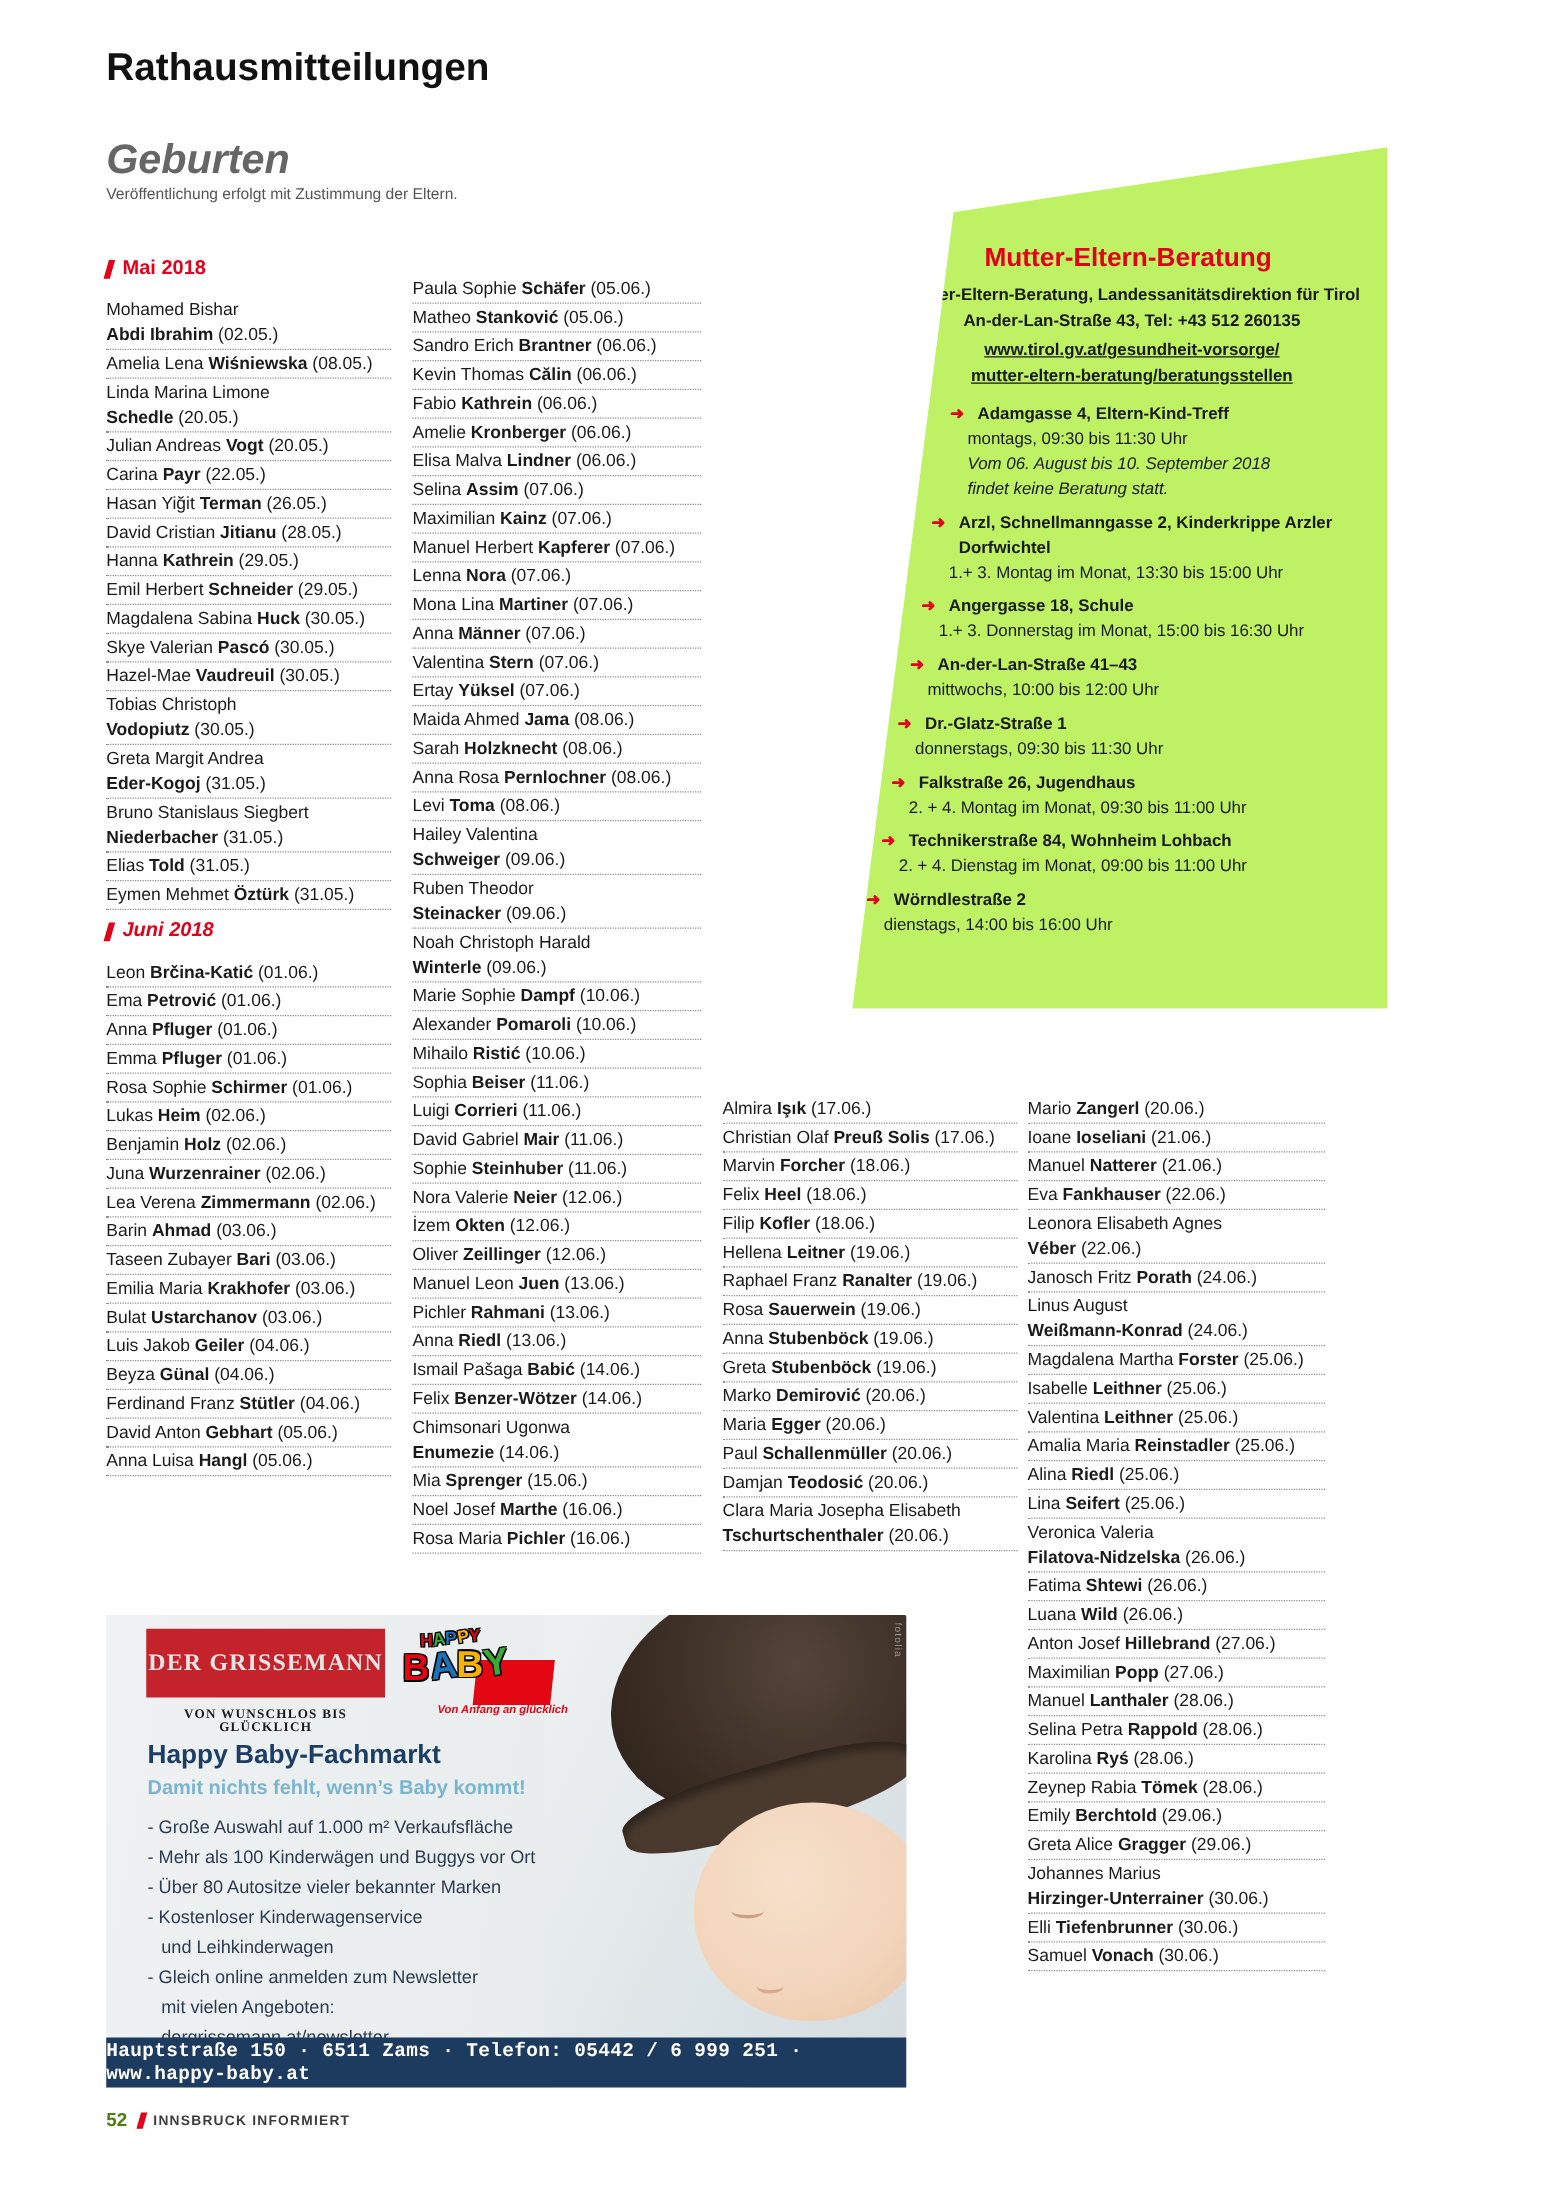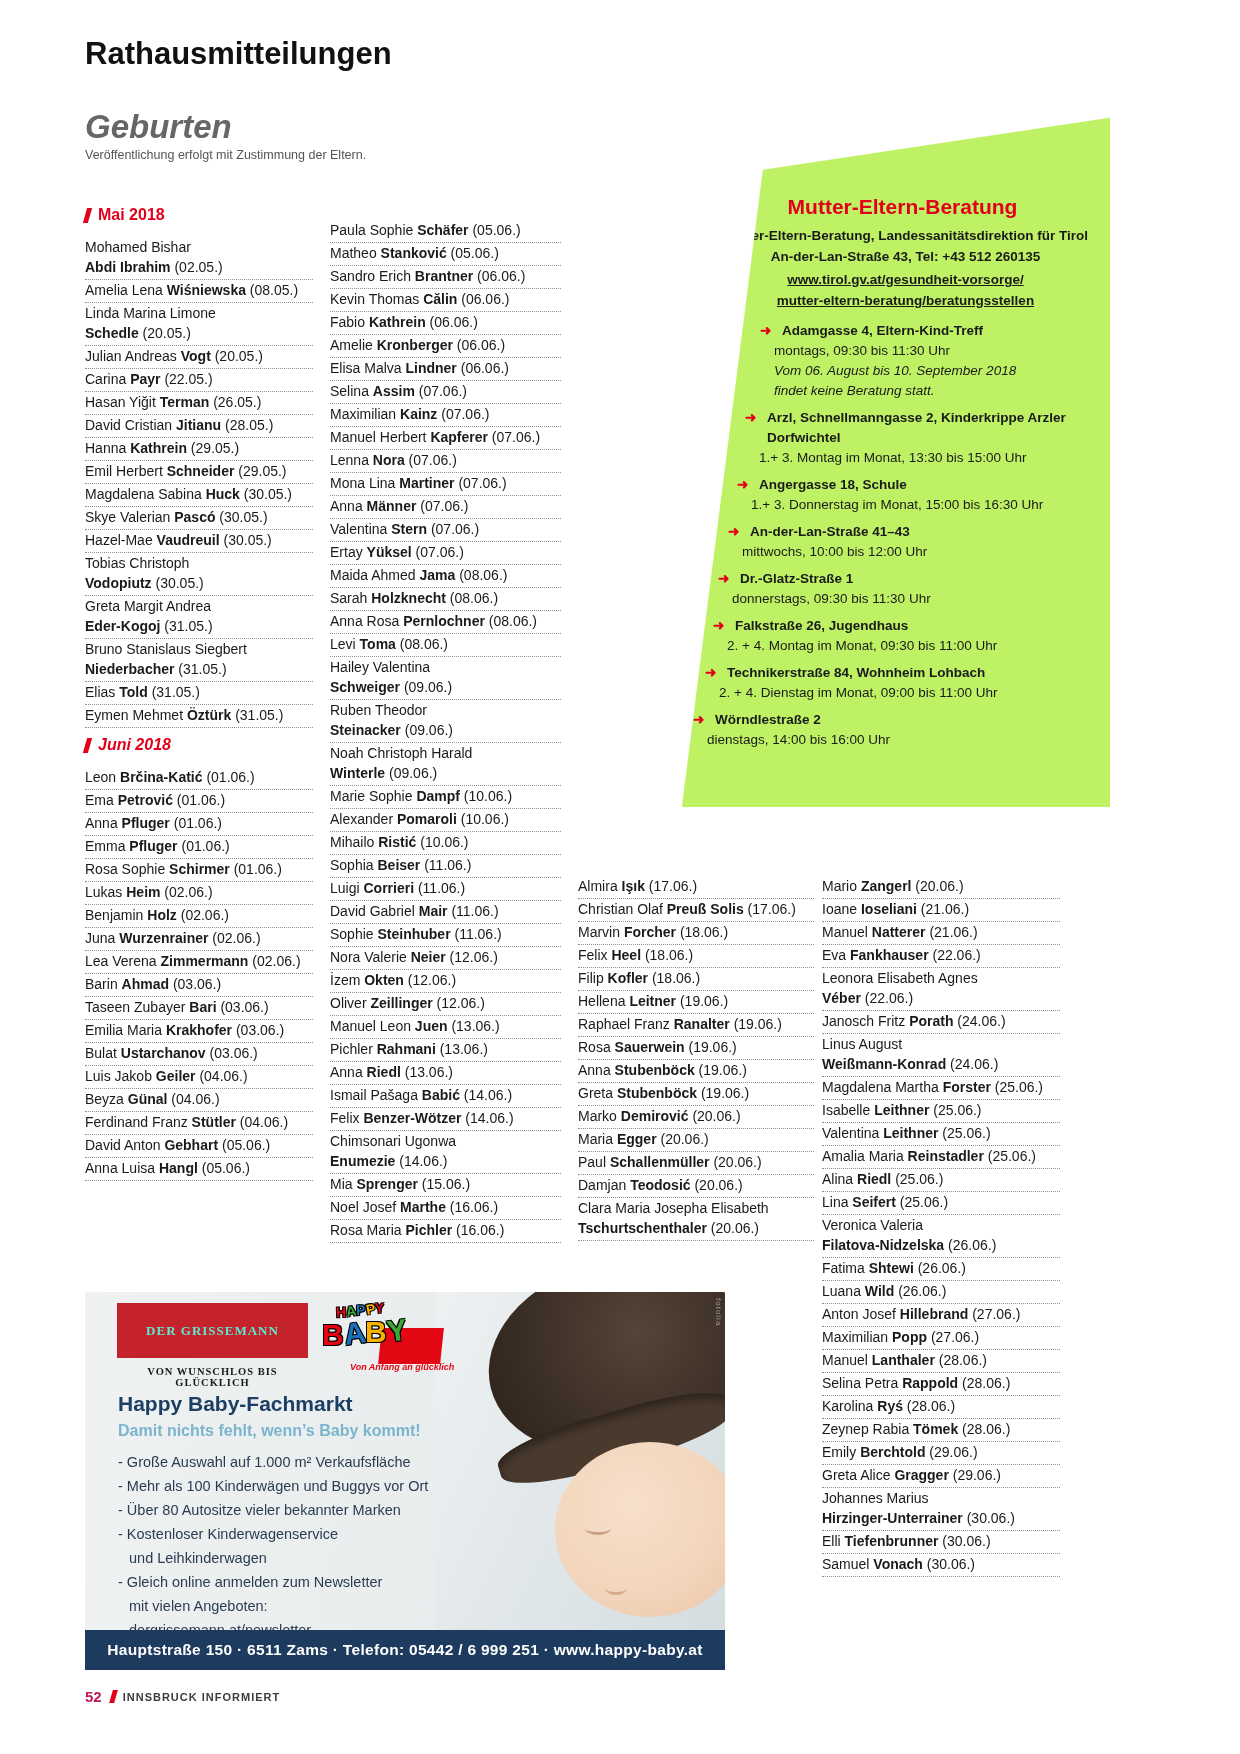--- a/index.html
+++ b/index.html
@@ -53,45 +53,45 @@
   .face{position:absolute;left:120px;top:150px;width:190px;height:175px;border-radius:50%;
        background:radial-gradient(circle at 40% 35%,#f7e0cb 0%,#f2d4ba 60%,#e8c3a6 100%);}
   .eye{position:absolute;left:150px;top:230px;width:26px;height:10px;border-bottom:3px solid #caa183;
        border-radius:50%;}
   .mouth{position:absolute;left:170px;top:290px;width:22px;height:10px;border-bottom:3px solid #d8a98c;
        border-radius:50%;}
   .photo-credit{position:absolute;right:2px;top:6px;writing-mode:vertical-rl;font-size:8px;
        color:#9a9a9a;letter-spacing:1px;}
   .gr-box{position:absolute;left:32px;top:11px;width:191px;height:55px;background:#c4232b;
        display:flex;align-items:center;justify-content:center;}
-  .gr-box span{font-family:"Liberation Serif",serif;font-weight:bold;font-size:13px;color:#5eead4;
+  .gr-box span{font-family:"Liberation Serif",serif;font-weight:bold;font-size:19px;color:#e5e5e5;
        letter-spacing:1px;}
   .gr-tagline{position:absolute;left:32px;top:74px;width:191px;text-align:center;
        font-family:"Liberation Serif",serif;font-size:10.5px;font-weight:bold;color:#1a1a1a;
        letter-spacing:1px;}
   .hb-logo{position:absolute;left:237px;top:10px;width:125px;height:84px;}
   .hb-red{position:absolute;left:58px;top:26px;width:62px;height:36px;background:#e30613;
        transform:skewX(-6deg);}
   .hb-top{position:absolute;left:14px;top:0;font-size:14px;font-weight:bold;transform:rotate(-6deg);}
   .hb-bottom{position:absolute;left:0;top:14px;font-size:30px;font-weight:bold;transform:rotate(-4deg);}
   .hb-top span,.hb-bottom span{display:inline-block;
        text-shadow:-1px -1px 0 #000,1px -1px 0 #000,-1px 1px 0 #000,1px 1px 0 #000;}
   .hb-tagline{position:absolute;left:28px;top:60px;font-size:9px;font-weight:bold;font-style:italic;
        color:#e30613;white-space:nowrap;}
   .ad-headline{position:absolute;left:33px;top:100px;font-size:21px;font-weight:bold;color:#1c3e63;}
   .ad-subheadline{position:absolute;left:33px;top:130px;font-size:16px;font-weight:bold;color:#7ab5cd;}
   .ad-bullets{position:absolute;left:33px;top:158px;width:330px;font-size:14.5px;line-height:24px;
        color:#2b3c50;}
   .ad-bullets .cont{padding-left:11px;}
   .ad-bar{position:absolute;left:0;bottom:0;width:100%;height:40px;background:#1d3a5f;
-       display:flex;align-items:center;justify-content:center;}
+       display:flex;align-items:center;justify-content:center;font-family:Liberation Mono, monospace;}
   .ad-bar span{color:#fff;font-weight:bold;font-size:15.5px;letter-spacing:0.3px;}
   
   .footer{position:absolute;left:85px;top:1688px;display:flex;align-items:center;}
-  .footer .num{font-size:15px;font-weight:bold;color:#be185d;margin-right:9px;}
+  .footer .num{font-size:15px;font-weight:bold;color:#4d7c0f;margin-right:9px;}
   .footer .marker{height:13px;margin-right:7px;}
   .footer .mag{font-size:11px;font-weight:bold;color:#3c3c3c;letter-spacing:1px;}
 </style>
 </head>
 <body>
 
 <div class="page-title">Rathausmitteilungen</div>
 <div class="section-title">Geburten</div>
 <div class="section-note">Veröffentlichung erfolgt mit Zustimmung der Eltern.</div>
 

